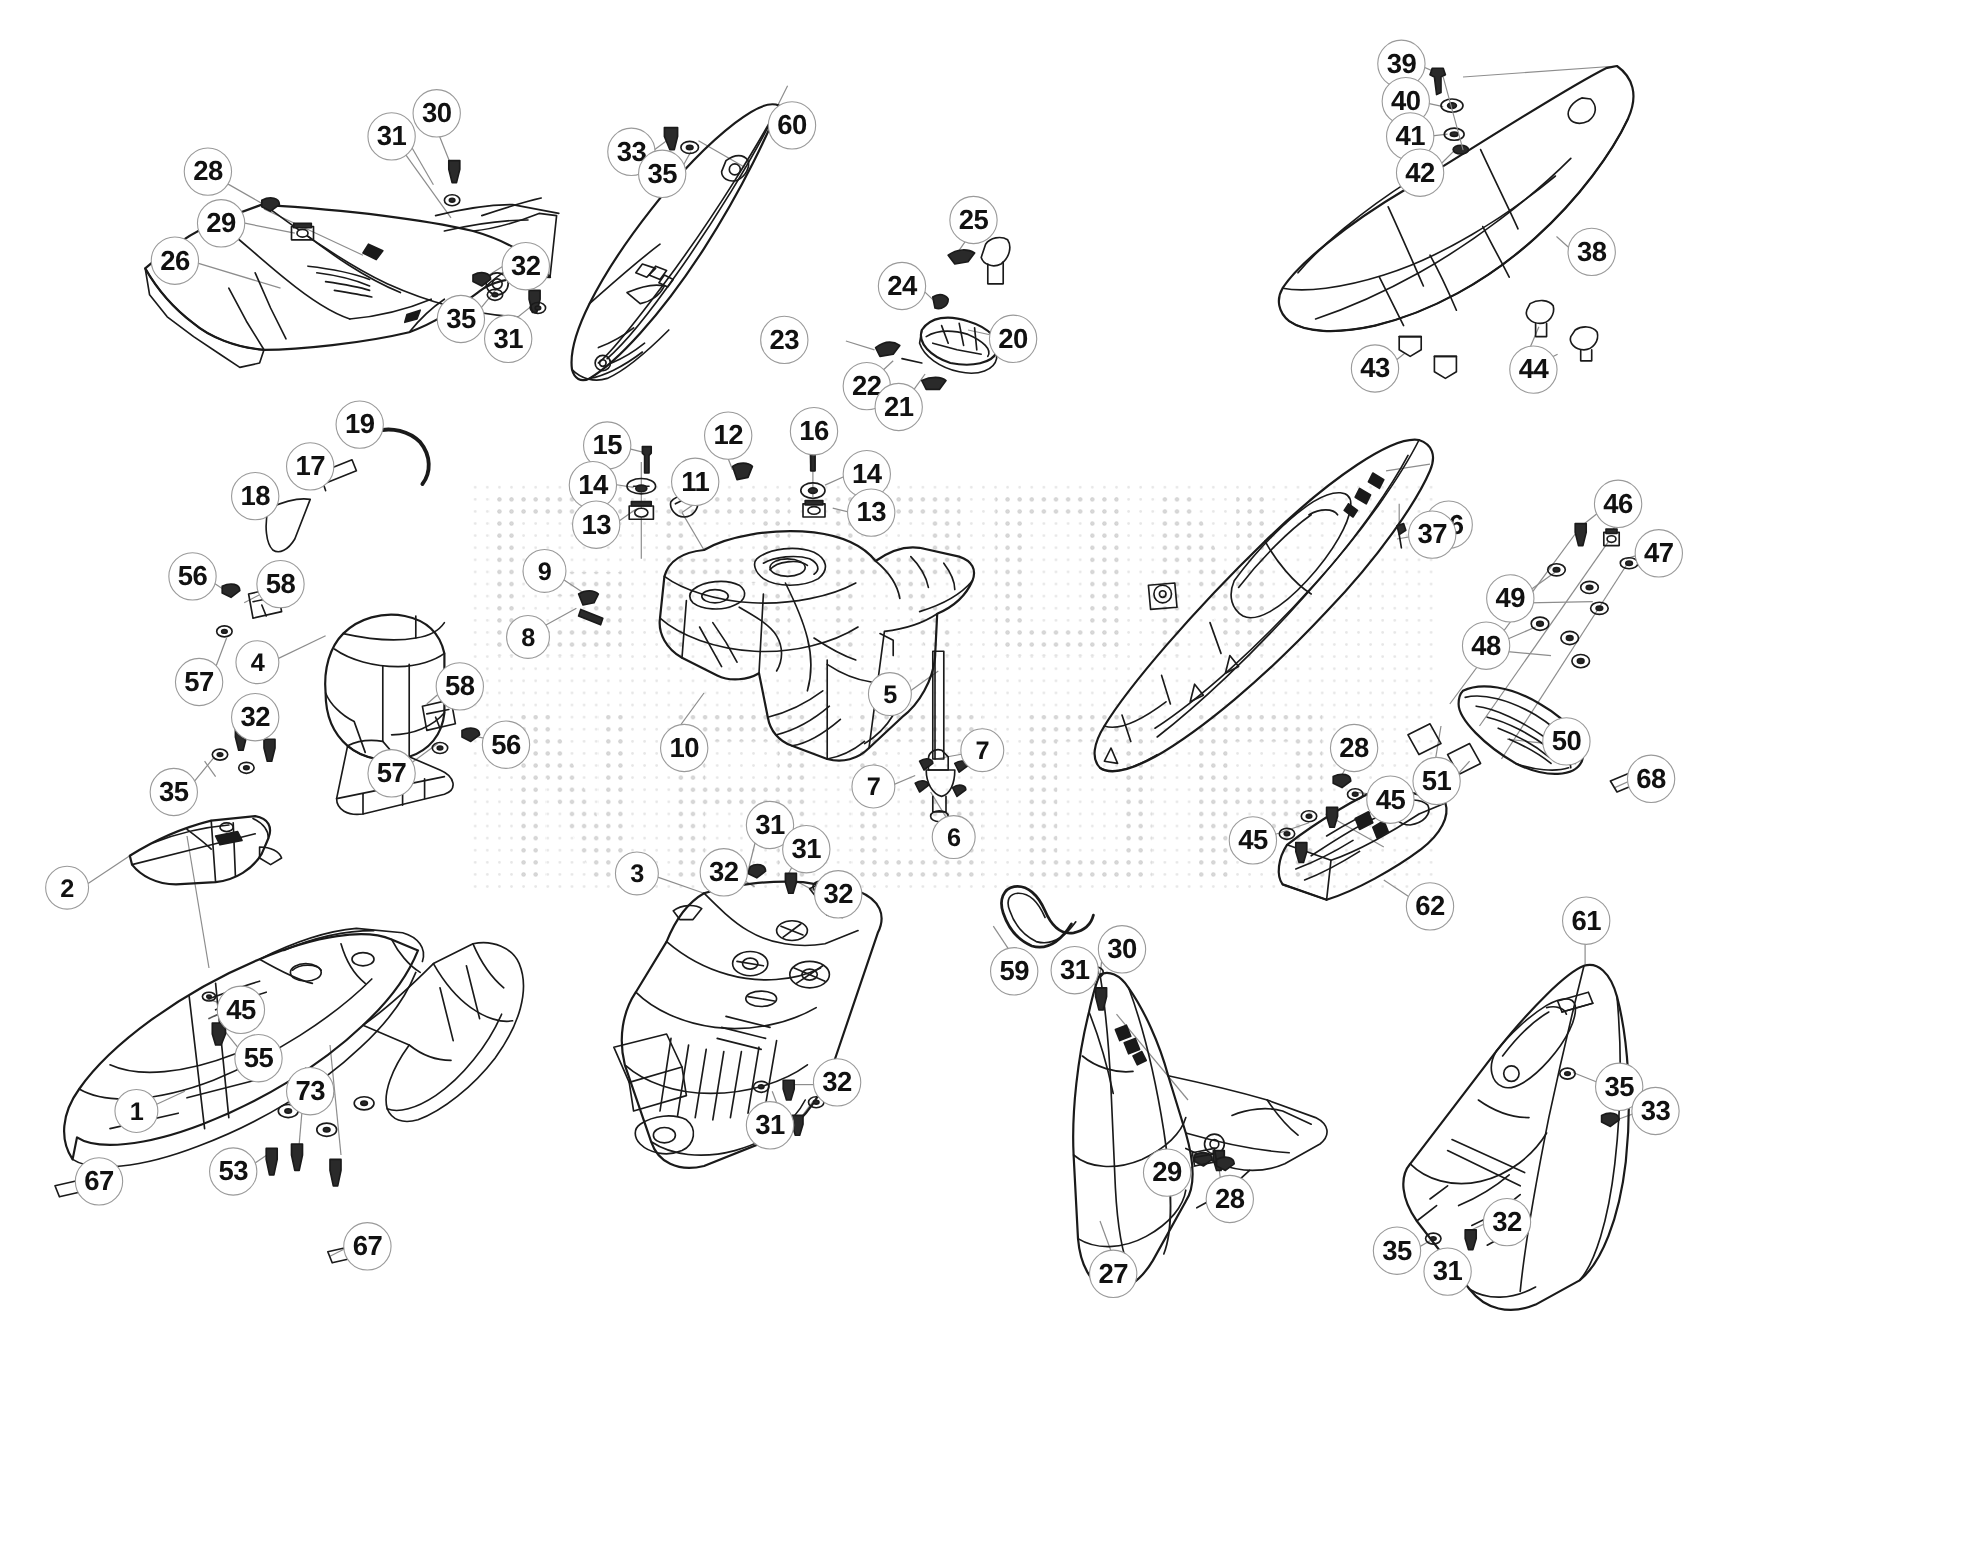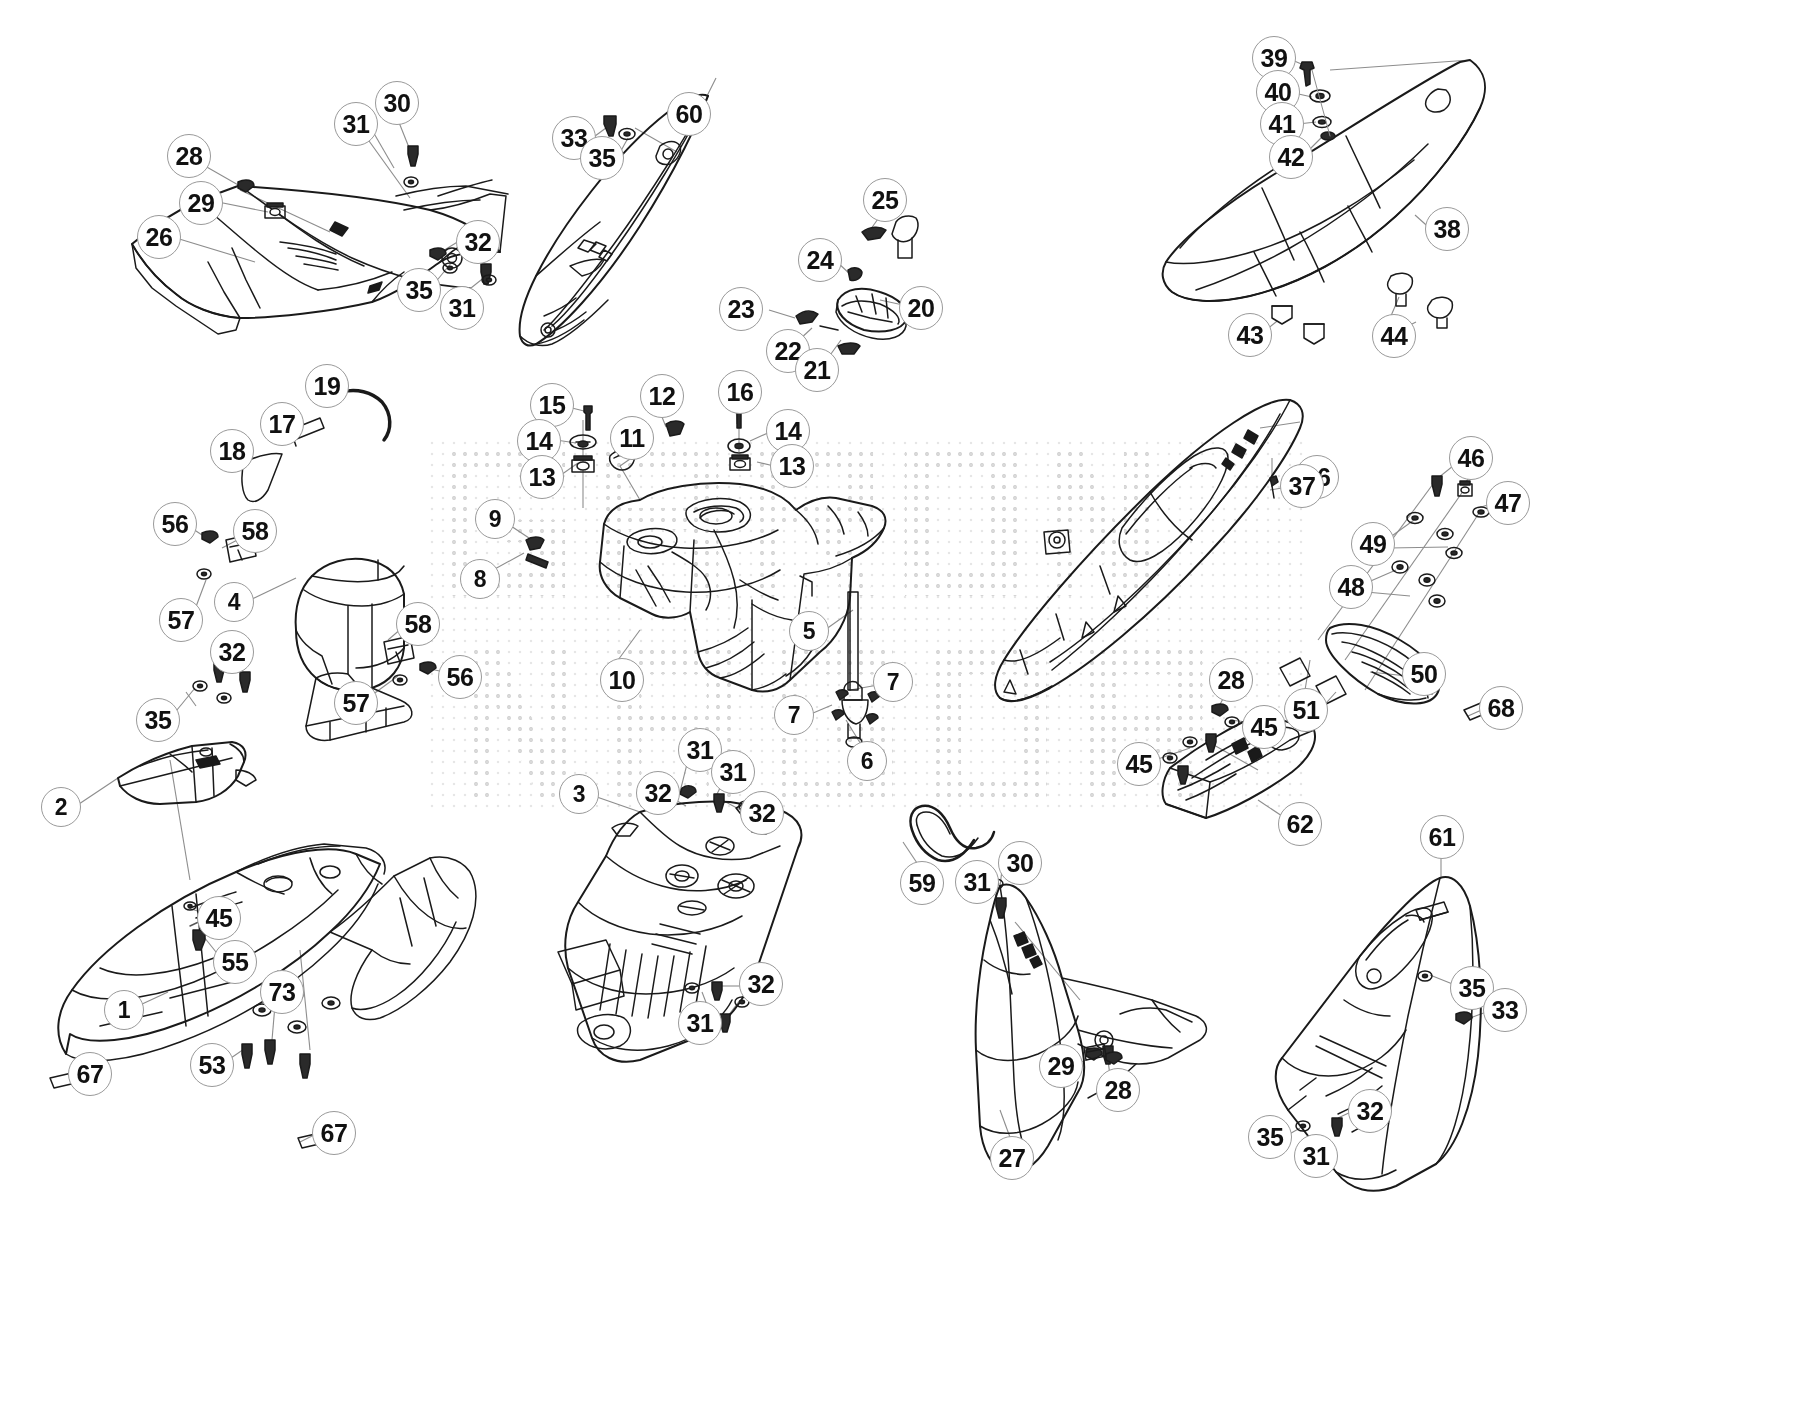--- a/index.html
+++ b/index.html
@@ -777,35 +777,35 @@
 
     <g>
       <path d="M1084,1048 L1104,1044 L1106,1056 L1086,1060 Z"></path>
       <path d="M1087,1052 L1103,1049"></path>
       <path d="M1106,1054 C1114,1050 1122,1052 1122,1058 L1114,1064 L1106,1060 Z" fill="#2a2a2a"></path>
     </g>
   </g>
 </svg>
 
 <div id="callout-layer">
-      <div class="callout c-md" style="left: 688px; top: 60px; margin-top: 32px;">60</div>
+      <div class="callout c-md" style="left: 719px; top: 60px; margin-top: 32px;">60</div>
       <div class="callout c-md" style="left: 396px; top: 102px;">30</div>
       <div class="callout c-md" style="left: 355px; top: 123px;">31</div>
       <div class="callout c-md" style="left: 573px; top: 137px;">33</div>
       <div class="callout c-md" style="left: 601px; top: 157px;">35</div>
       <div class="callout c-md" style="left: 188px; top: 155px;">28</div>
       <div class="callout c-md" style="left: 200px; top: 202px;">29</div>
       <div class="callout c-md" style="left: 158px; top: 236px; text-align: right;">26</div>
       <div class="callout c-md" style="left: 477px; top: 241px;">32</div>
       <div class="callout c-md" style="left: 418px; top: 289px;">35</div>
       <div class="callout c-md" style="left: 461px; top: 307px;">31</div>
       <div class="callout c-md" style="left: 884px; top: 199px;">25</div>
       <div class="callout c-md" style="left: 819px; top: 259px;">24</div>
       <div class="callout c-md" style="left: 920px; top: 307px;">20</div>
-      <div class="callout c-md" style="left: 740px; top: 308px;">23</div>
+      <div class="callout c-md" style="left: 712px; top: 308px;">23</div>
       <div class="callout c-md" style="left: 787px; top: 350px;">22</div>
       <div class="callout c-md" style="left: 816px; top: 369px;">21</div>
       <div class="callout c-md" style="left: 1273px; top: 57px;">39</div>
       <div class="callout c-md" style="left: 1277px; top: 91px;">40</div>
       <div class="callout c-md" style="left: 1281px; top: 123px;">41</div>
       <div class="callout c-md" style="left: 1290px; top: 156px;">42</div>
       <div class="callout c-md" style="left: 1446px; top: 228px;">38</div>
       <div class="callout c-md" style="left: 1249px; top: 334px;">43</div>
       <div class="callout c-md" style="left: 1393px; top: 335px;">44</div>
       <div class="callout c-md" style="left: 326px; top: 385px;">19</div>

